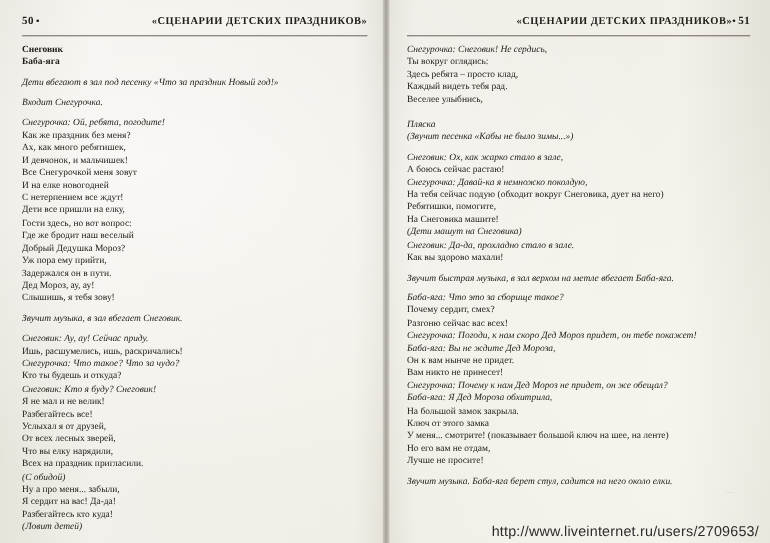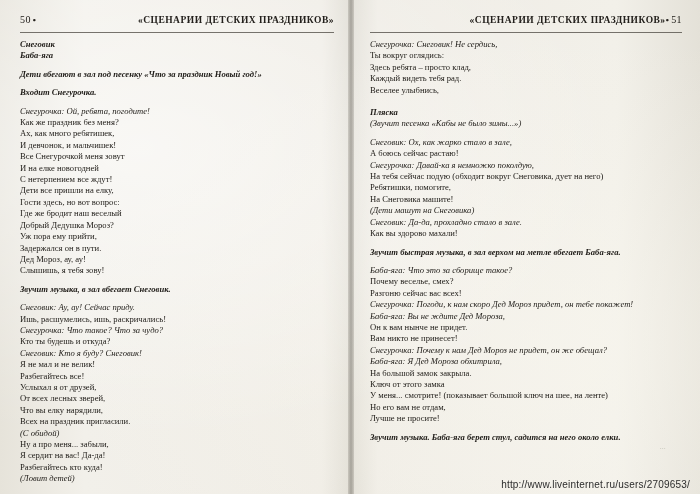--- a/index.html
+++ b/index.html
@@ -55,21 +55,21 @@
   .runhead {
     display: flex;
     align-items: baseline;
     font-size: 9.5px;
     letter-spacing: 0.4px;
     margin-bottom: 7px;
     font-weight: bold;
   }
   .runhead .pg {
     font-size: 10px;
-    font-weight: normal;
+    font-weight: bold;
   }
   .runhead .title {
     flex: 1;
     text-align: right;
     font-size: 9.5px;
     font-weight: bold;
     letter-spacing: 0.5px;
   }
   .runhead .sym {
     font-size: 9px;
@@ -86,29 +86,29 @@
   .body-text {
     font-size: 8.6px;
     line-height: 11.4px;
   }
   .p {
     margin: 0 0 0 0;
   }
   .gap { height: 7px; }
   .gap-sm { height: 4px; }
   .ital { font-style: italic; }
-  .bold { font-weight: bold; font-style: italic; }
-  .bi { font-style: italic; font-weight: bold; }
+  .bold { font-weight: bold; }
+  .bi { font-style: italic; font-weight: normal; }
   .line { white-space: pre-wrap; }
   .footer {
     position: absolute;
     right: 10px;
     bottom: 4px;
     font-family: "Liberation Sans", sans-serif;
-    font-size: 10px;
+    font-size: 13px;
     color: #2c2c2c;
     letter-spacing: 0.2px;
   }
   .faint {
     position: absolute;
     right: 34px;
     bottom: 44px;
     font-size: 6px;
     color: #b9b5ab;
     letter-spacing: 0.5px;
@@ -211,21 +211,21 @@
         <div class="p line">На Снеговика машите!</div>
         <div class="p ital line">(Дети машут на Снеговика)</div>
         <div class="p ital line">Снеговик: Да-да, прохладно стало в зале.</div>
         <div class="p line">Как вы здорово махали!</div>
 
         <div class="gap"></div>
         <div class="p bi line">Звучит быстрая музыка, в зал верхом на метле вбегает Баба-яга.</div>
 
         <div class="gap"></div>
         <div class="p ital line">Баба-яга: Что это за сборище такое?</div>
-        <div class="p line">Почему веселье, смех?</div>
+        <div class="p line">Почему сердит, смех?</div>
         <div class="p line">Разгоню сейчас вас всех!</div>
         <div class="p ital line">Снегурочка: Погоди, к нам скоро Дед Мороз придет, он тебе покажет!</div>
         <div class="p ital line">Баба-яга: Вы не ждите Дед Мороза,</div>
         <div class="p line">Он к вам нынче не придет.</div>
         <div class="p line">Вам никто не принесет!</div>
         <div class="p ital line">Снегурочка: Почему к нам Дед Мороз не придет, он же обещал?</div>
         <div class="p ital line">Баба-яга: Я Дед Мороза обхитрила,</div>
         <div class="p line">На большой замок закрыла.</div>
         <div class="p line">Ключ от этого замка</div>
         <div class="p line">У меня... смотрите! (показывает большой ключ на шее, на ленте)</div>

